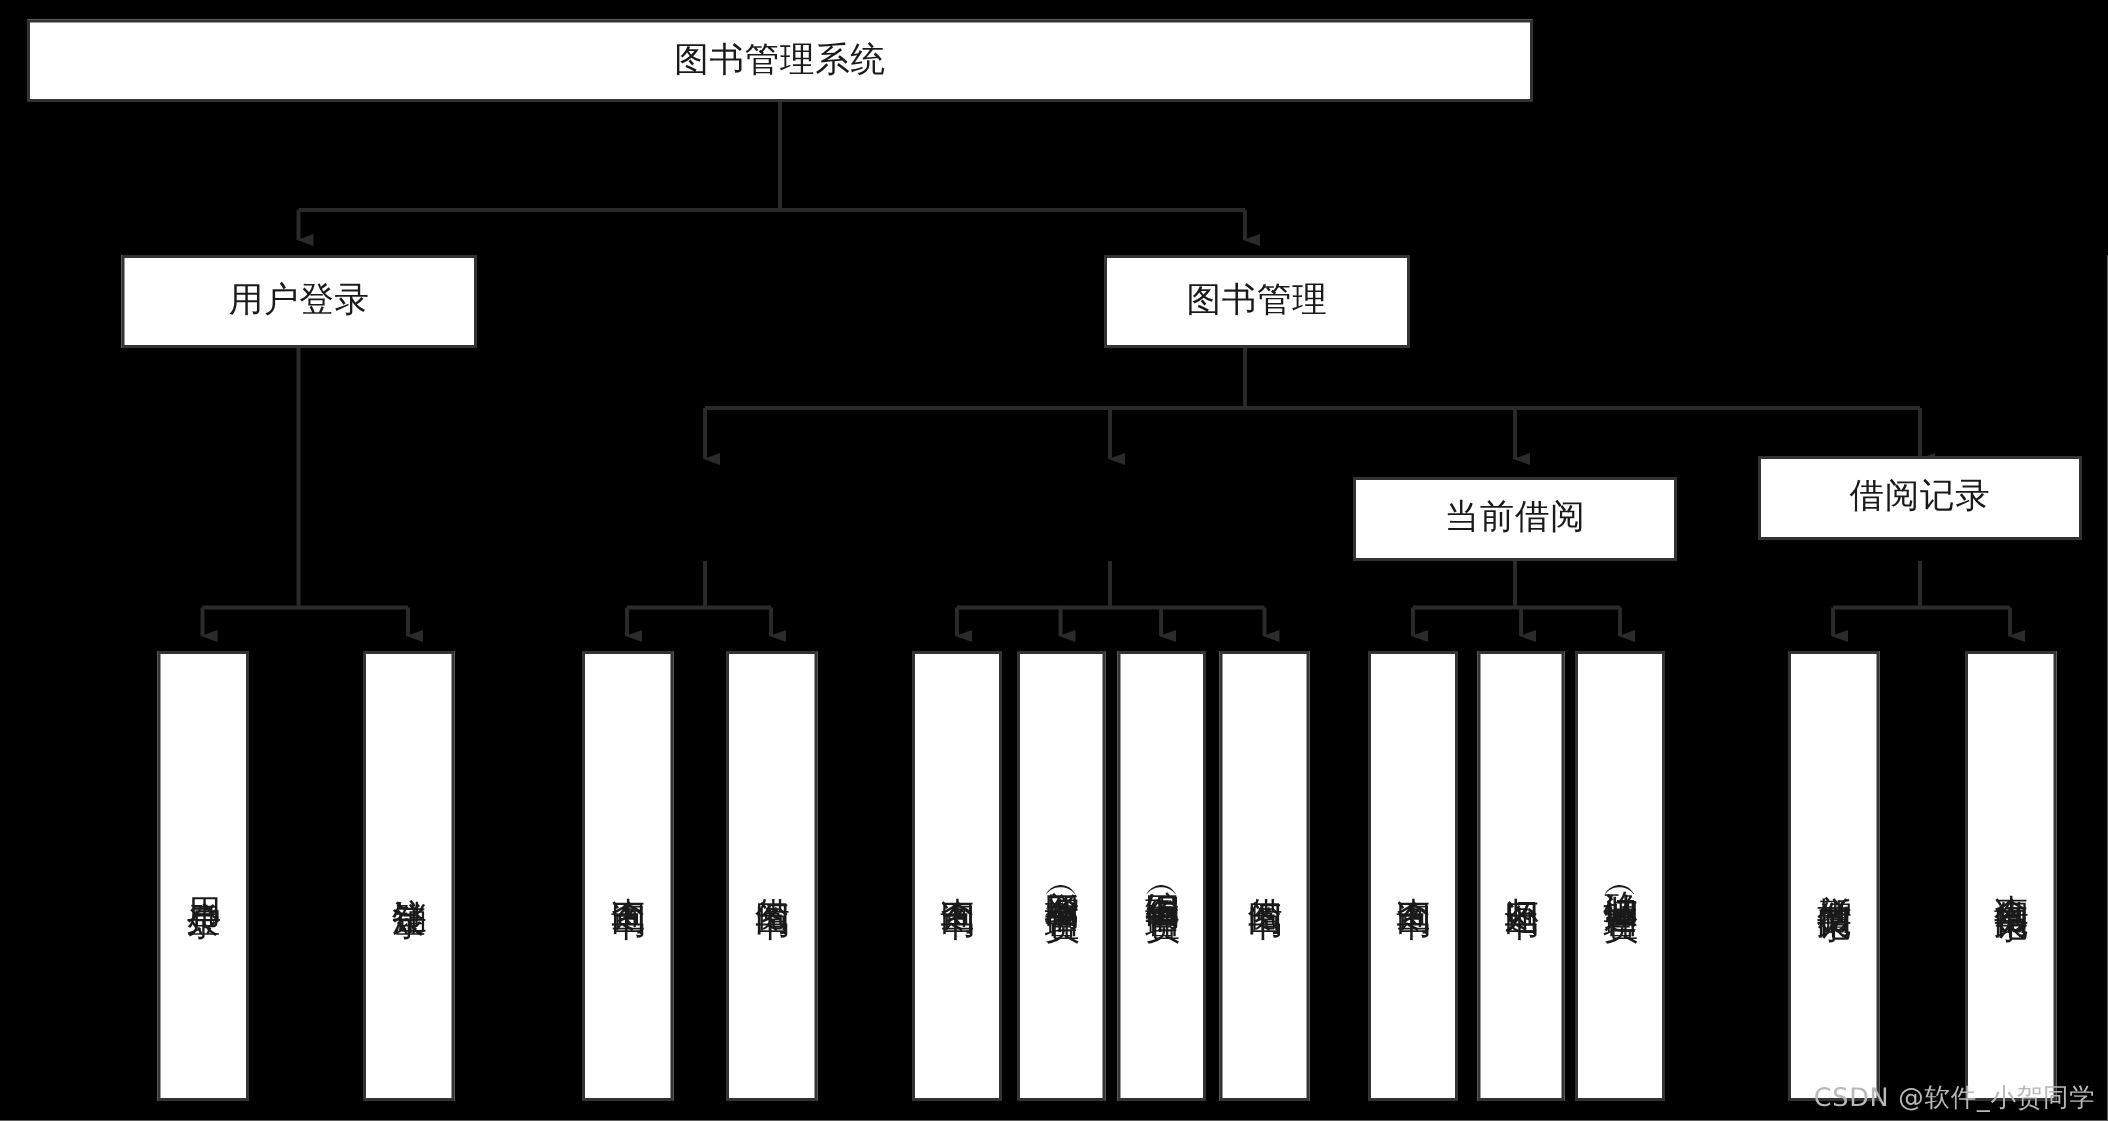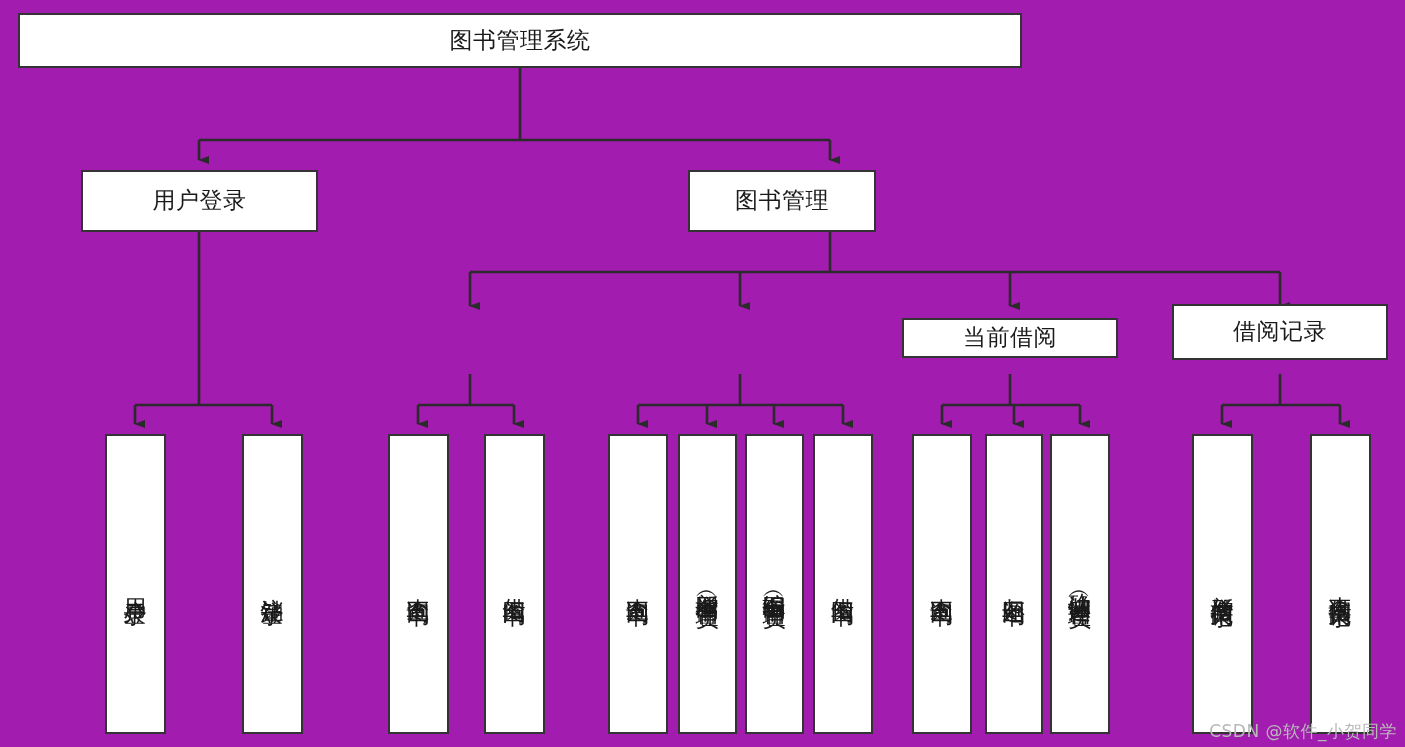--- a/index.html
+++ b/index.html
@@ -10,21 +10,21 @@
   body {
     font-family: "DejaVu Sans", "Liberation Sans", sans-serif;
     width: 1405px;
     height: 747px;
     overflow: hidden;
   }
   #diagram-root {
     position: relative;
     width: 1405px;
     height: 747px;
-    background: #a21caf;
+    background: #000000;
   }
   svg.diagram-canvas {
     position: absolute;
     left: 0;
     top: 0;
     width: 1405px;
     height: 747px;
   }
   .node-box {
     position: absolute;
@@ -134,27 +134,27 @@
   </svg>
 
   <div class="node-box" style="left:18px; top:13px; width:1004px; height:55px;">
     <span class="node-label-h">图书管理系统</span>
   </div>
 
   <div class="node-box" style="left:81px; top:170px; width:237px; height:62px;">
     <span class="node-label-h">用户登录</span>
   </div>
 
-  <div class="node-box" style="left:688px; top:170px; width:188px; height:62px;">
+  <div class="node-box" style="left:736px; top:170px; width:204px; height:62px;">
     <span class="node-label-h">图书管理</span>
   </div>
 
 
 
-  <div class="node-box" style="left:902px; top:318px; width:216px; height:40px;">
+  <div class="node-box" style="left:902px; top:318px; width:216px; height:56px;">
     <span class="node-label-h">当前借阅</span>
   </div>
 
   <div class="node-box" style="left:1172px; top:304px; width:216px; height:56px;">
     <span class="node-label-h">借阅记录</span>
   </div>
 
   <div class="node-box leaf-box" style="left:105px; top:434px; width:61px; height:300px;">
     <span class="node-label-v">用户登录</span>
   </div>

